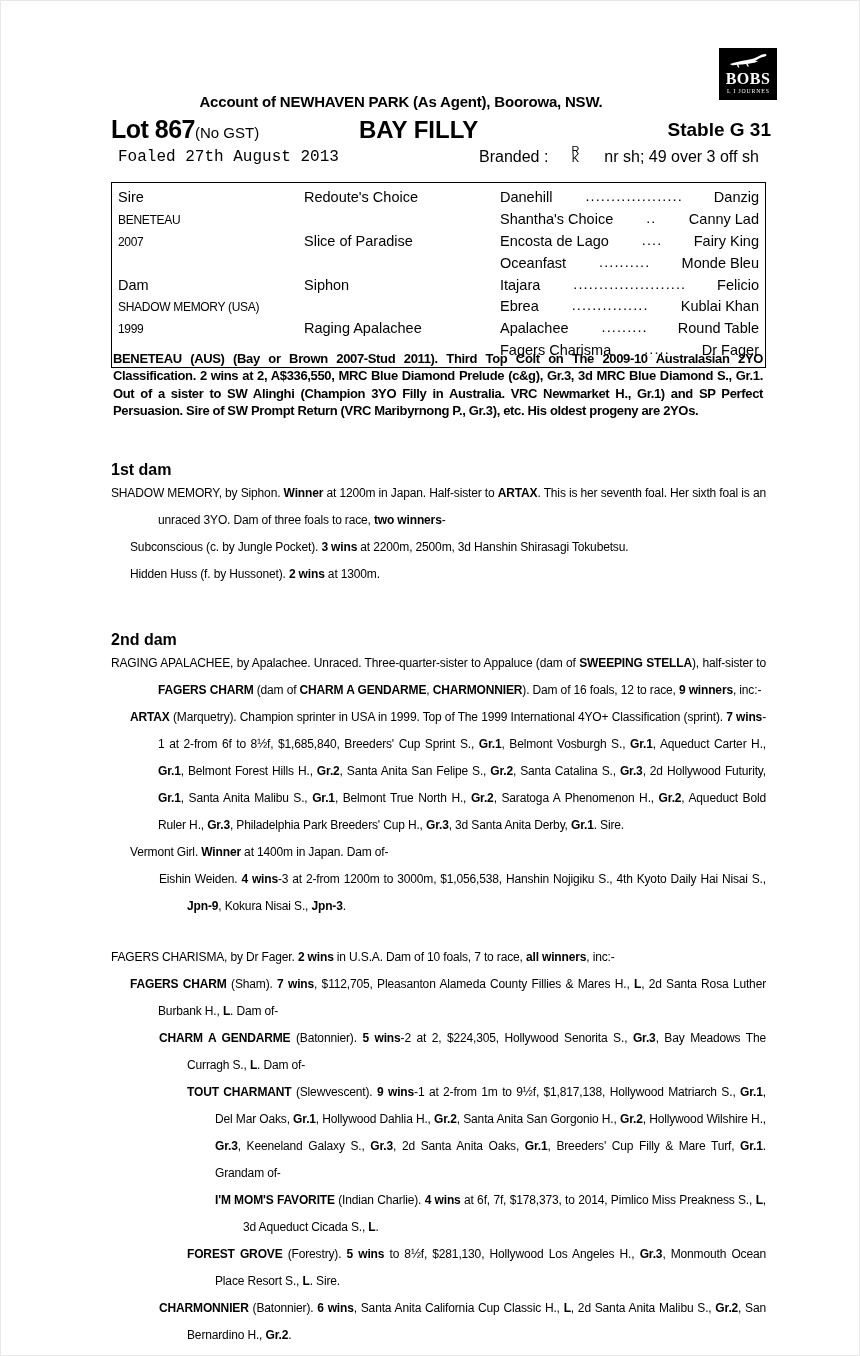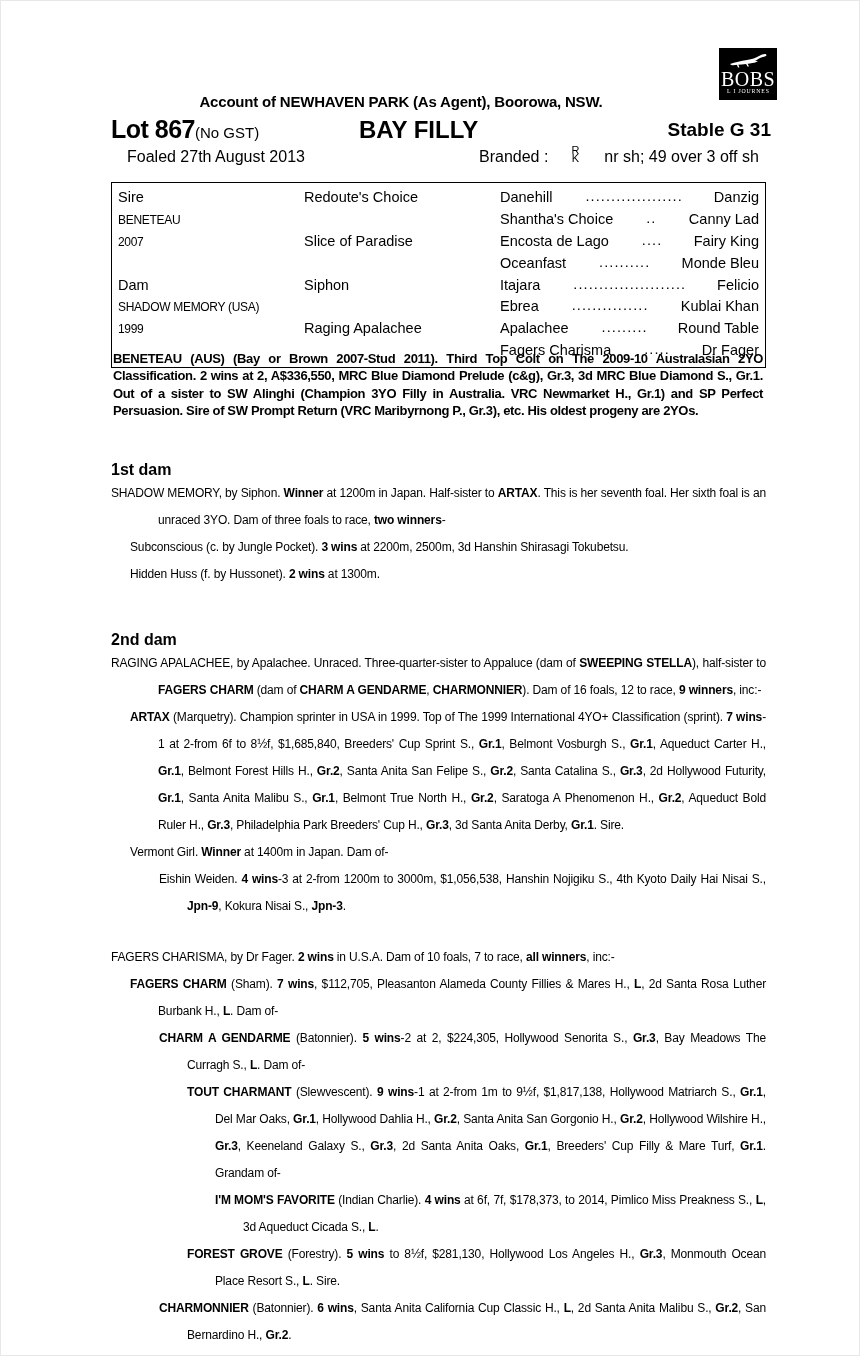--- a/index.html
+++ b/index.html
@@ -34,22 +34,22 @@
     display: flex;
     flex-direction: column;
     align-items: center;
     justify-content: flex-start;
     padding-top: 3px;
   }
   .logo-horse { width: 42px; height: 19px; display:block; }
   .logo-word {
     color: #fff;
     font-family: "Liberation Serif", serif;
-    font-weight: normal;
-    font-size: 20px;
+    font-weight: bold;
+    font-size: 16px;
     line-height: 16px;
     letter-spacing: 0.5px;
     margin-top: 1px;
   }
   .logo-sub {
     color: #fff;
     font-family: "Liberation Serif", serif;
     font-size: 5.5px;
     line-height: 8px;
     letter-spacing: 0.8px;
@@ -103,21 +103,21 @@
   }
 
   .sub-row {
     position: absolute;
     top: 147px;
     left: 110px;
     width: 660px;
     height: 24px;
     font-size: 16px;
   }
-  .foaled { position: absolute; left: 16px; top: 0; }
+  .foaled { position: absolute; left: 7px; top: 0; font-family: Liberation Mono, monospace; }
   .branded {
     position: absolute;
     left: 368px; top: 0;
     display: flex;
     align-items: flex-start;
     gap: 20px;
   }
   .brand-stack {
     display: inline-flex;
     flex-direction: column;

